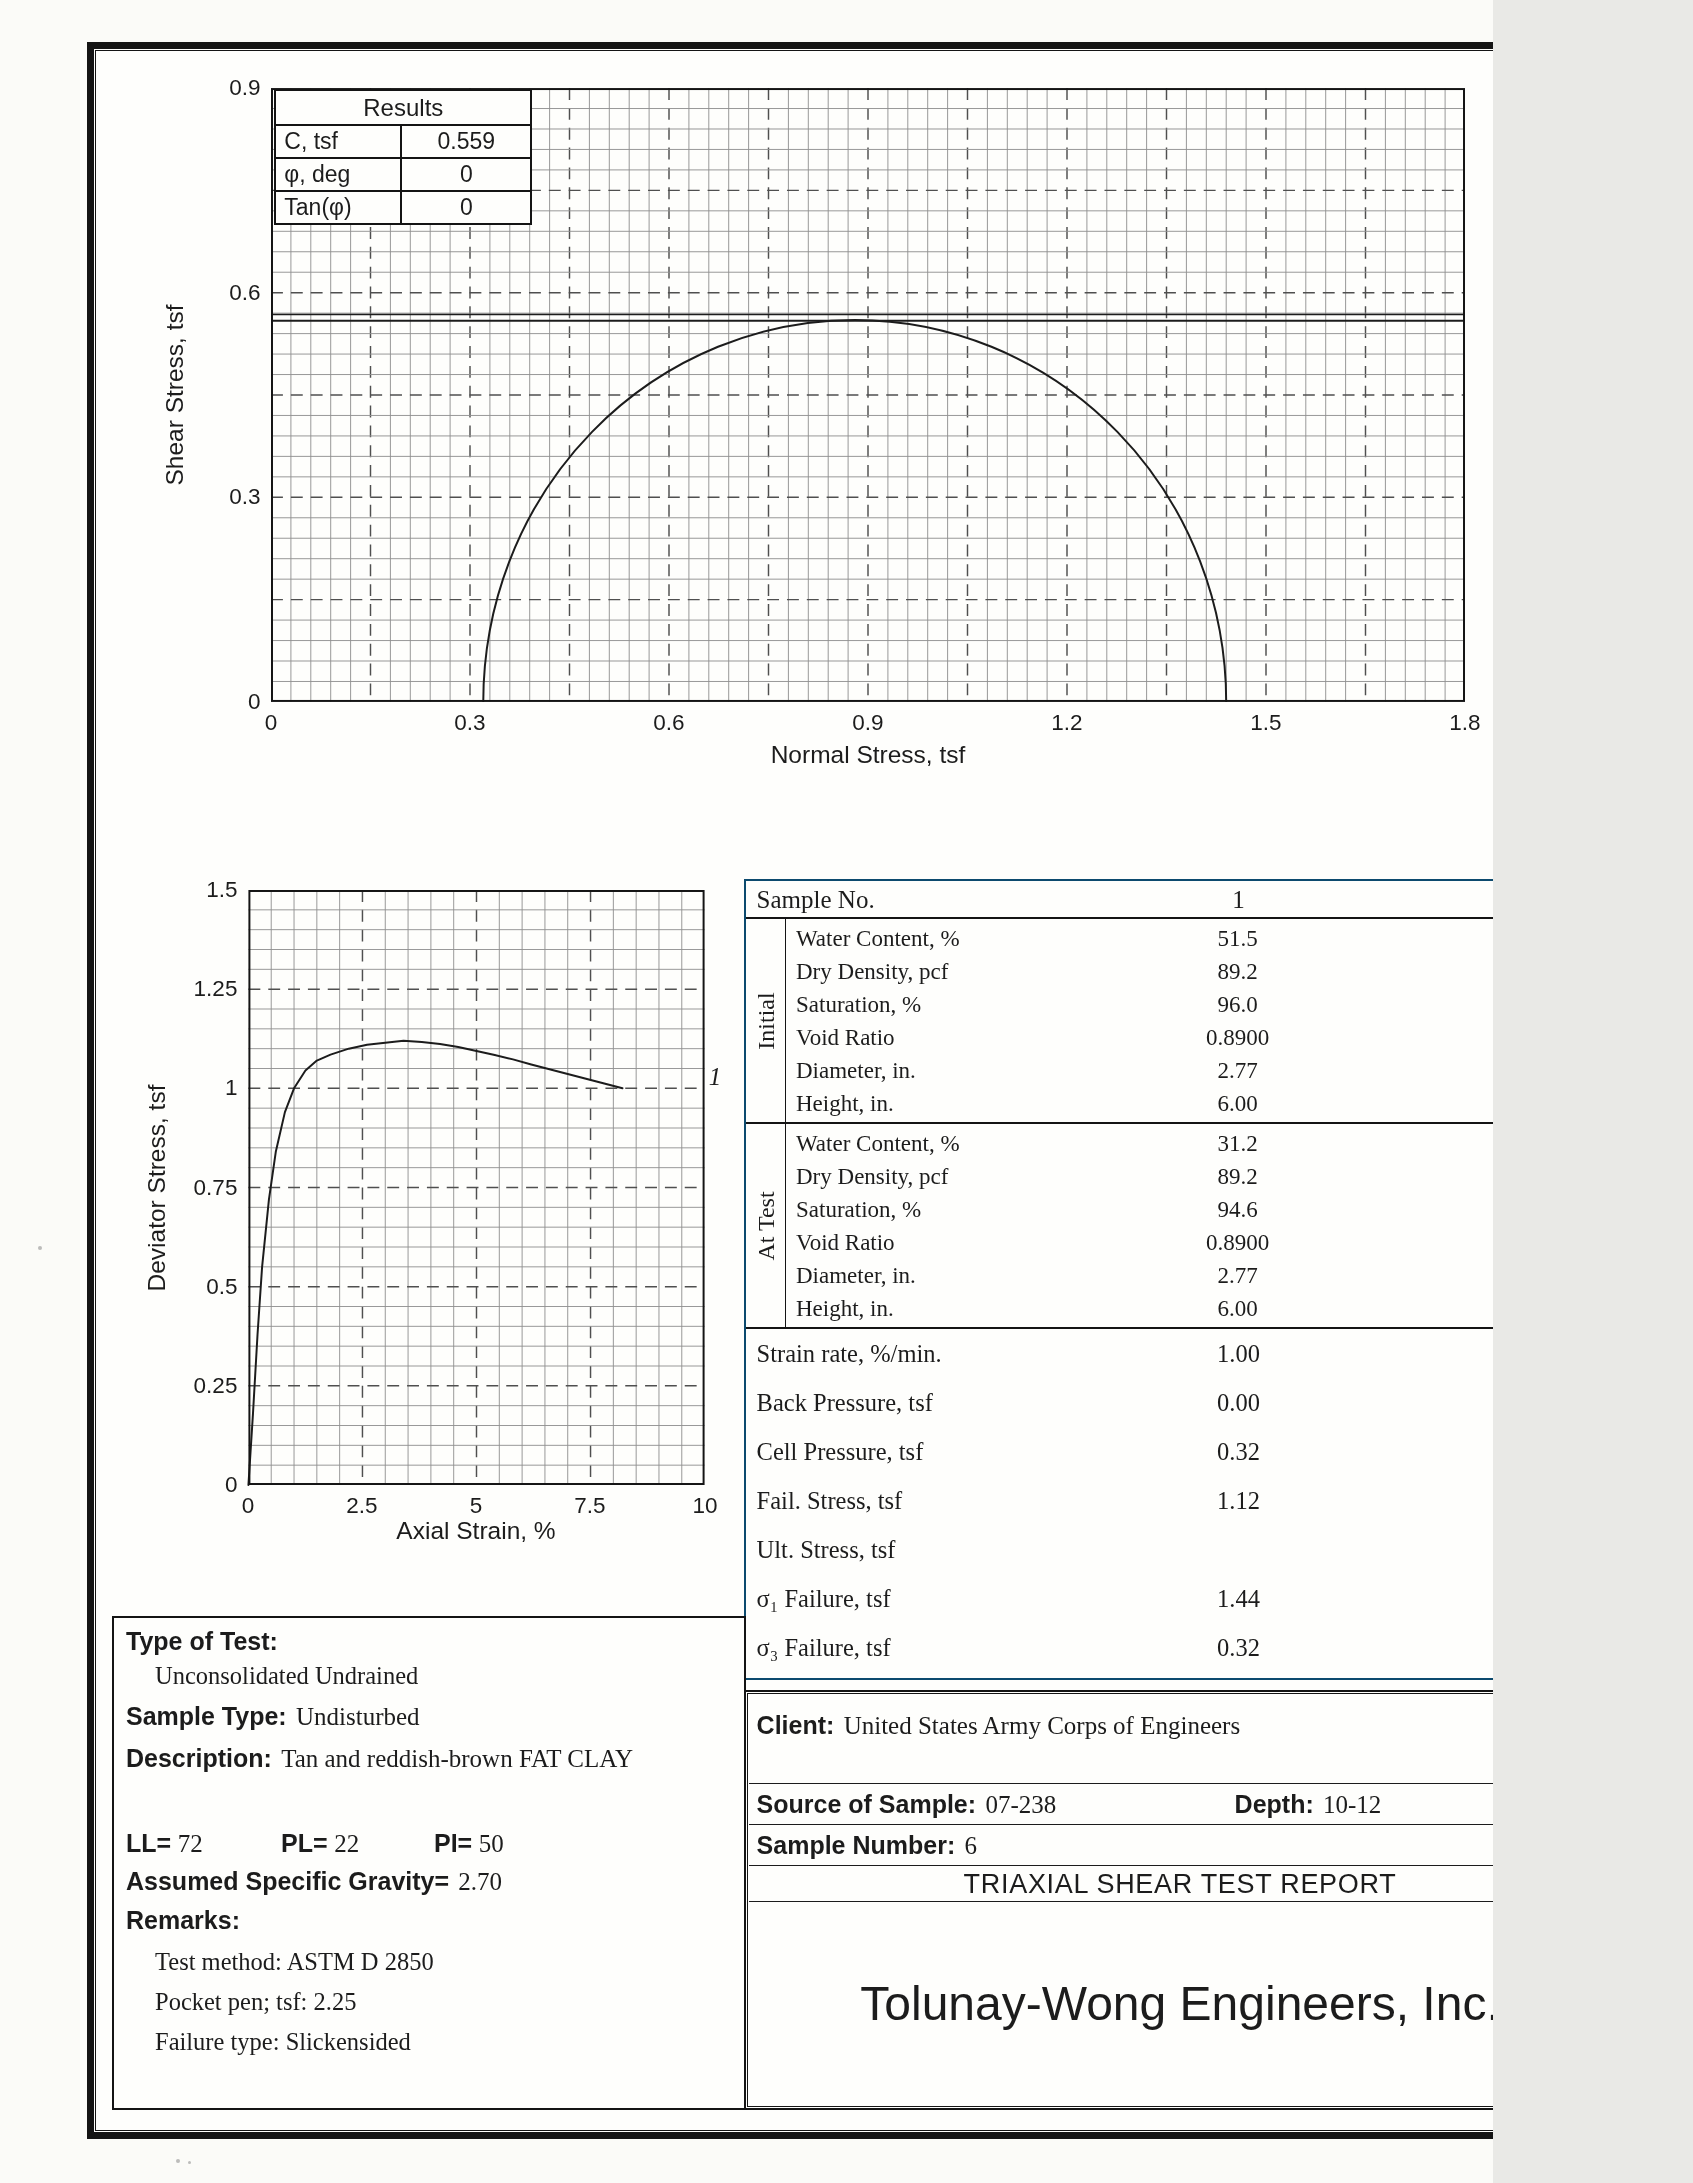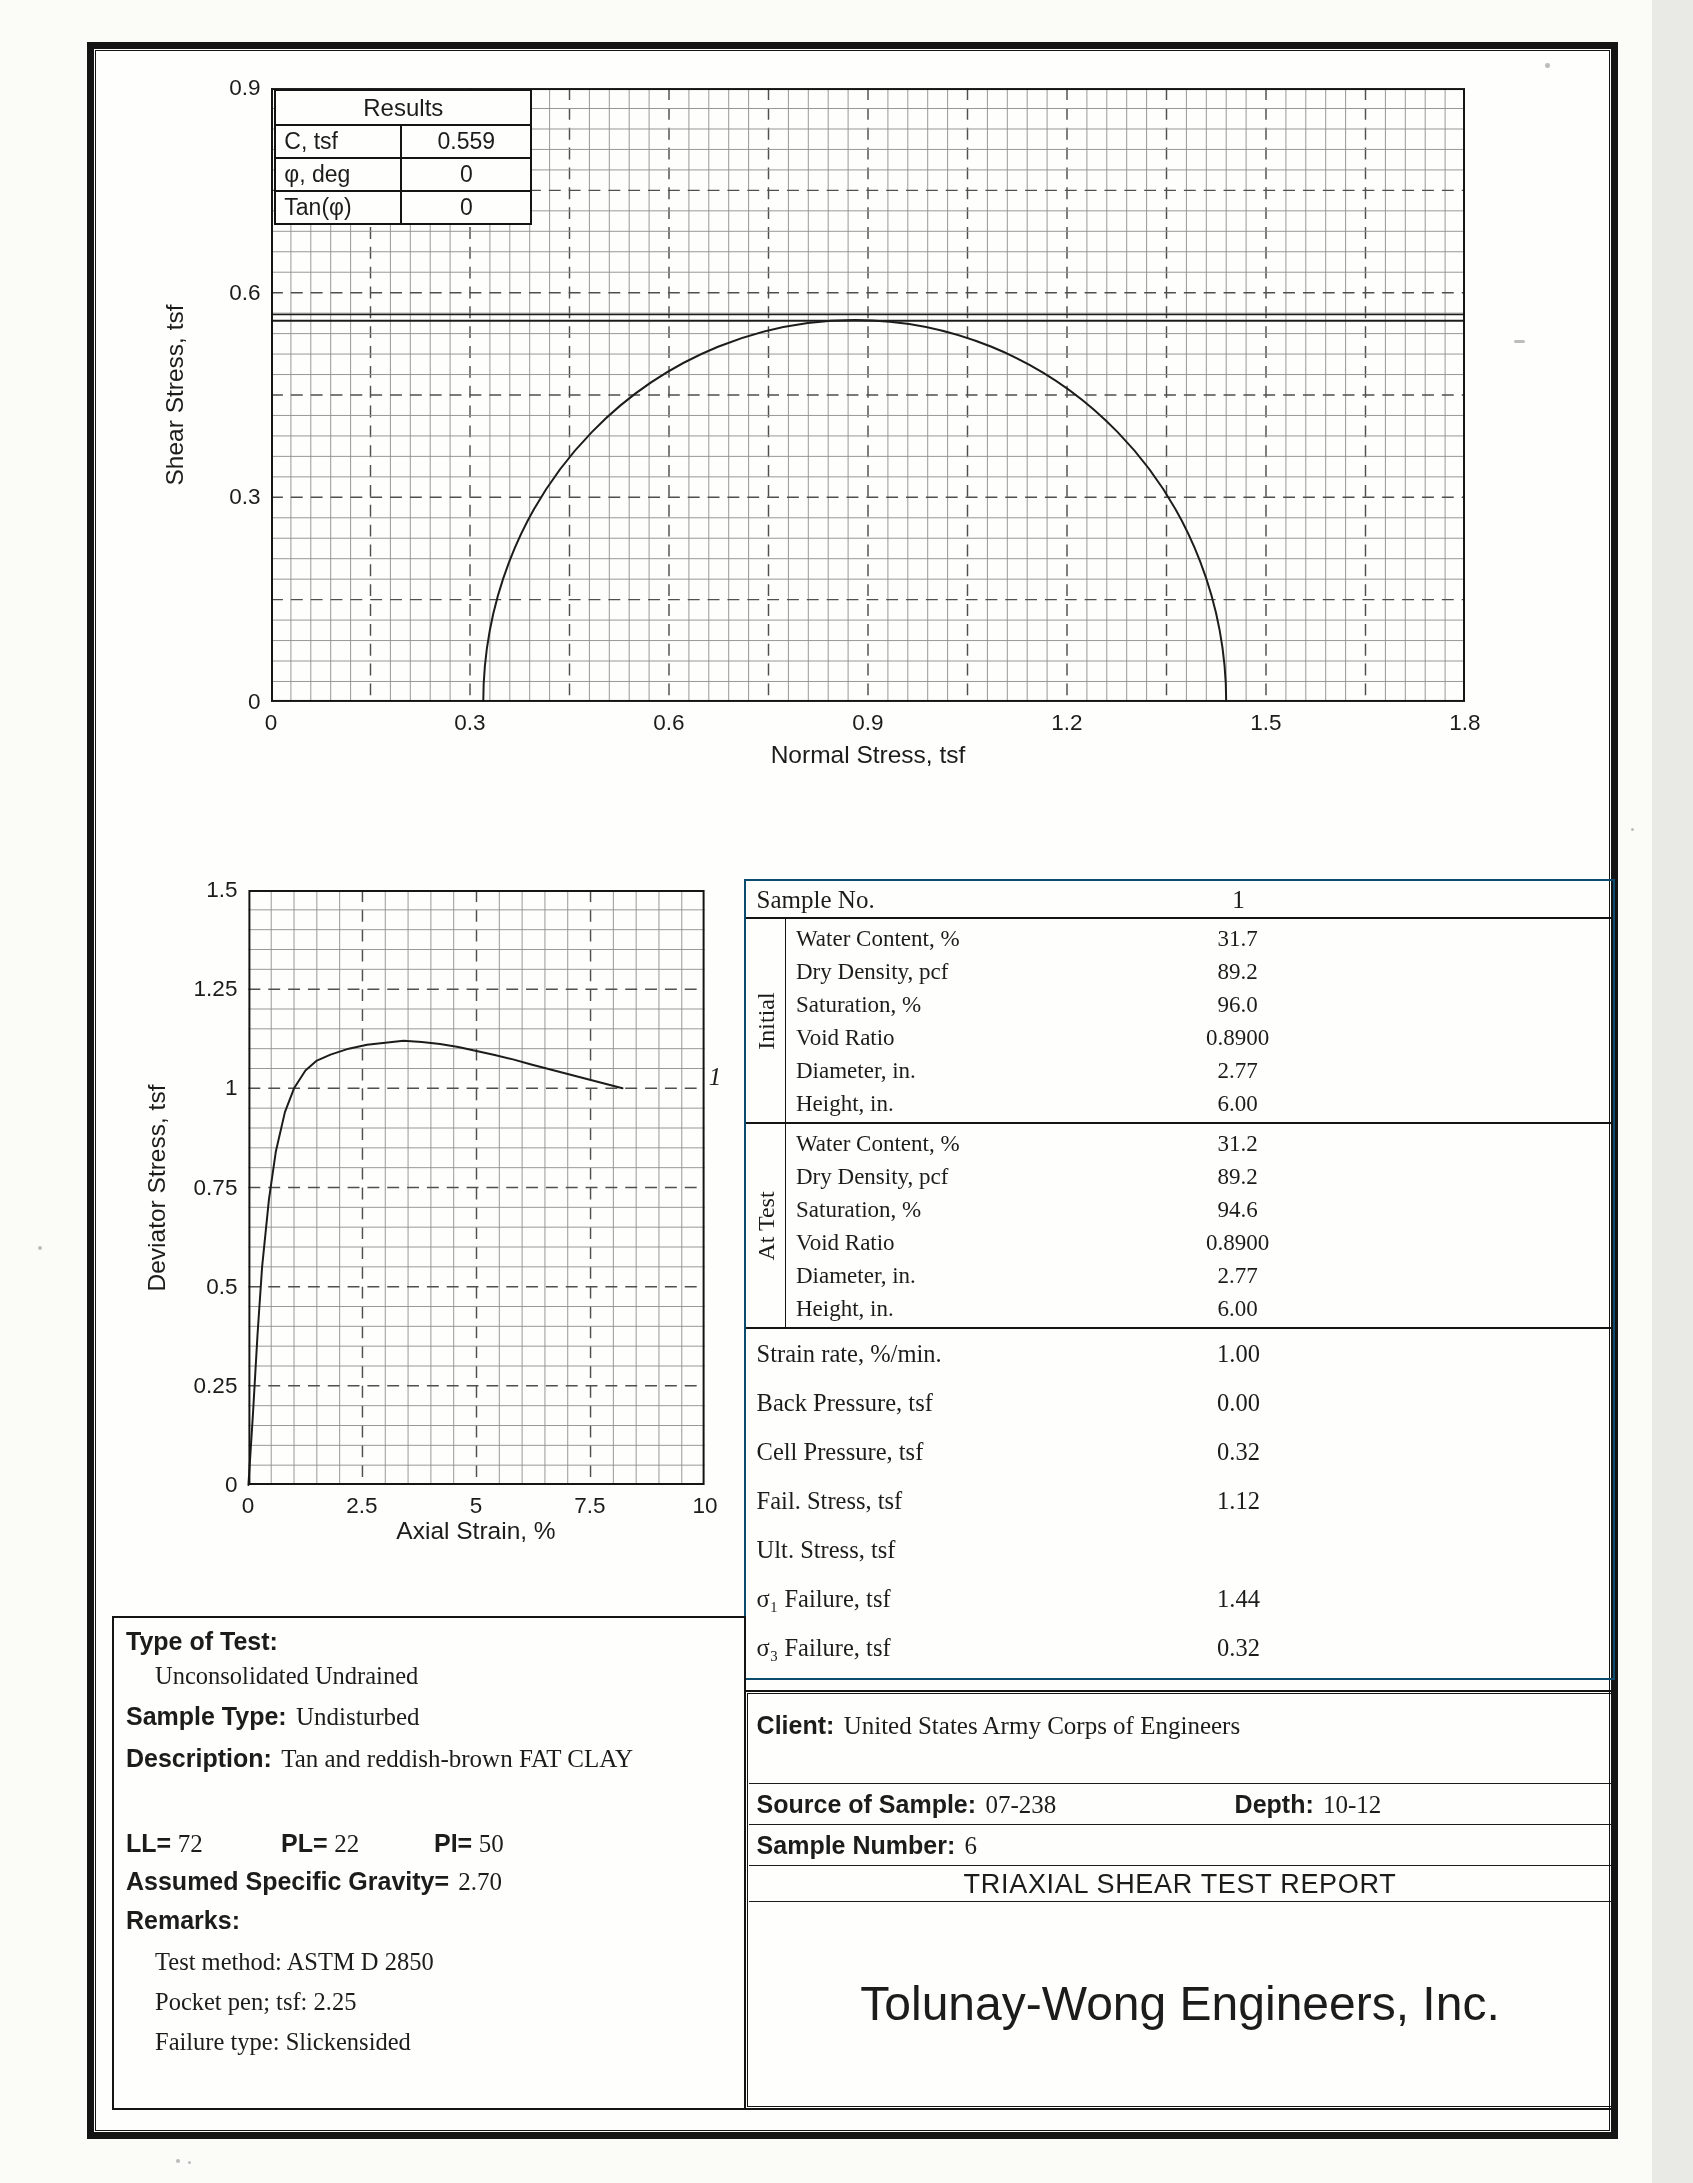--- a/index.html
+++ b/index.html
@@ -1,18 +1,18 @@
 <!DOCTYPE html>
 <html style="font-size:10.6px"><head>
 <meta charset="utf-8">
 <style>
   * { box-sizing: border-box; margin: 0; padding: 0; }
   html,body { margin:0; background:#e9e9e6; }
   .page {
-    position: relative; width: 1652px; height: 2183px;
+    position: relative; width: 1493px; height: 2183px;
     background: #fbfbf8; overflow: hidden;
     font-family: "Liberation Sans", sans-serif; color: #1c1c1c;
   }
   .frame {
     position: absolute; left: 87px; top: 42px; width: 1531px; height: 2097px;
     border: 7.3px solid #141414; background: #fefefc;
   }
   .frame::after { content:""; position:absolute; inset:1.3px; border:1.3px solid #141414; }
 
   .serif { font-family: "Liberation Serif", serif; }
@@ -280,21 +280,21 @@
   <div class="sample-table">
     <div class="st-header">
       <span>Sample No.</span>
       <span class="st-value">1</span>
     </div>
     <div class="st-block">
       <div class="st-block-side">
         <span class="vrot">Initial</span>
       </div>
       <div class="st-block-rows" id="initial-rows">
-          <div class="st-brow"><span>Water Content, %</span><span class="st-value">31.7</span></div>
+          <div class="st-brow"><span>Water Content, %</span><span class="st-value">51.5</span></div>
           <div class="st-brow"><span>Dry Density, pcf</span><span class="st-value">89.2</span></div>
           <div class="st-brow"><span>Saturation, %</span><span class="st-value">96.0</span></div>
           <div class="st-brow"><span>Void Ratio</span><span class="st-value">0.8900</span></div>
           <div class="st-brow"><span>Diameter, in.</span><span class="st-value">2.77</span></div>
           <div class="st-brow"><span>Height, in.</span><span class="st-value">6.00</span></div>
         </div>
     </div>
     <div class="st-block">
       <div class="st-block-side">
         <span class="vrot">At Test</span>

